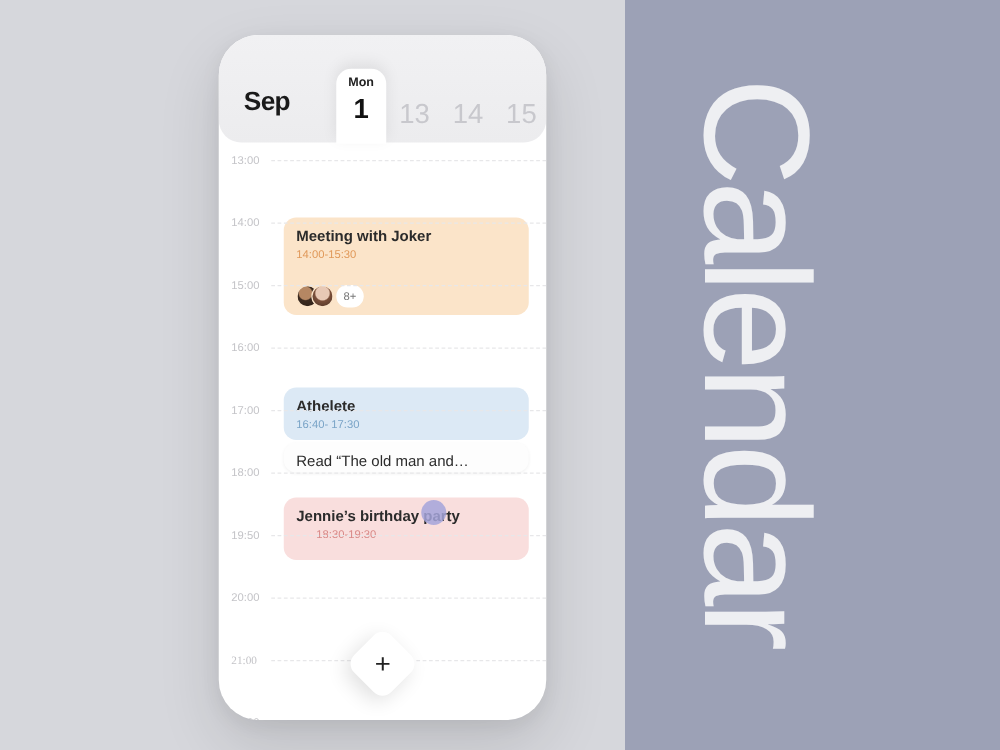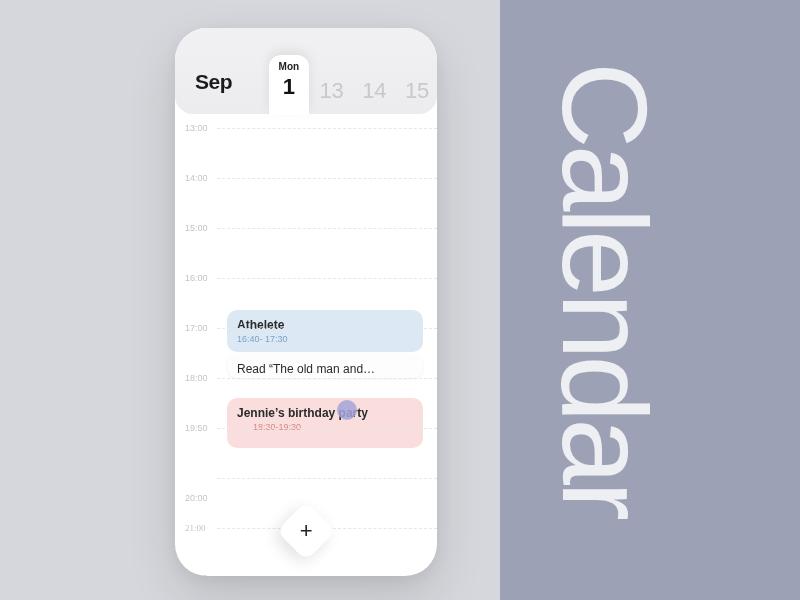--- a/index.html
+++ b/index.html
@@ -175,20 +175,29 @@
           <div class="num">14</div>
         </div>
         <div class="day-cell">
           <div class="num">15</div>
         </div>
       </div>
   </div>
 
   <div class="timeline" id="timeline">
     <div class="events" id="events">
+        <div class="event ev-orange" style="top: 60px; height: 78px;">
+          <div class="ev-title">Meeting with Joker</div>
+          <div class="ev-time">14:00-15:30</div>
+          <div class="avatars">
+            <div class="avatar av1"></div>
+            <div class="avatar av2"></div>
+            <div class="avatar-more">8+</div>
+          </div>
+        </div>
         <div class="event ev-blue" style="top: 196px; height: 42px;">
           <div class="ev-title">Athelete</div>
           <div class="ev-time">16:40- 17:30</div>
         </div>
         <div class="event ev-white" style="top: 240px; height: 24px;">
           <div class="ev-title">Read “The old man and…</div>
         </div>
         <div class="event ev-pink" style="top: 284px; height: 50px;">
           <div class="ev-title">Jennie’s birthday party</div>
           <div class="ev-time">18:30-19:30</div>
@@ -203,21 +212,21 @@
       <div class="hour-label" style="top: 114px;">15:00</div>
       <div class="hour-row" style="top: 164px; left: 42px;"></div>
       <div class="hour-label" style="top: 164px; text-align: center;">16:00</div>
       <div class="hour-row" style="top: 214px; left: 42px;"></div>
       <div class="hour-label" style="top: 214px;">17:00</div>
       <div class="hour-row" style="top: 264px; left: 42px;"></div>
       <div class="hour-label" style="top: 264px;">18:00</div>
       <div class="hour-row" style="top: 314px; left: 42px;"></div>
       <div class="hour-label" style="top: 314px;">19:50</div>
       <div class="hour-row" style="top: 364px; left: 42px;"></div>
-      <div class="hour-label" style="top: 364px; margin-top: 20px;">20:00</div>
+      <div class="hour-label" style="top: 364px;">20:00</div>
       <div class="hour-row" style="top: 414px; left: 42px;"></div>
       <div class="hour-label" style="top: 414px; font-family: Liberation Serif, serif;">21:00</div>
       <div class="hour-label" style="top: 464px;">22:00</div>
     </div>
 
   <div class="fab">
     <span>+</span>
   </div>
 </div>
 

